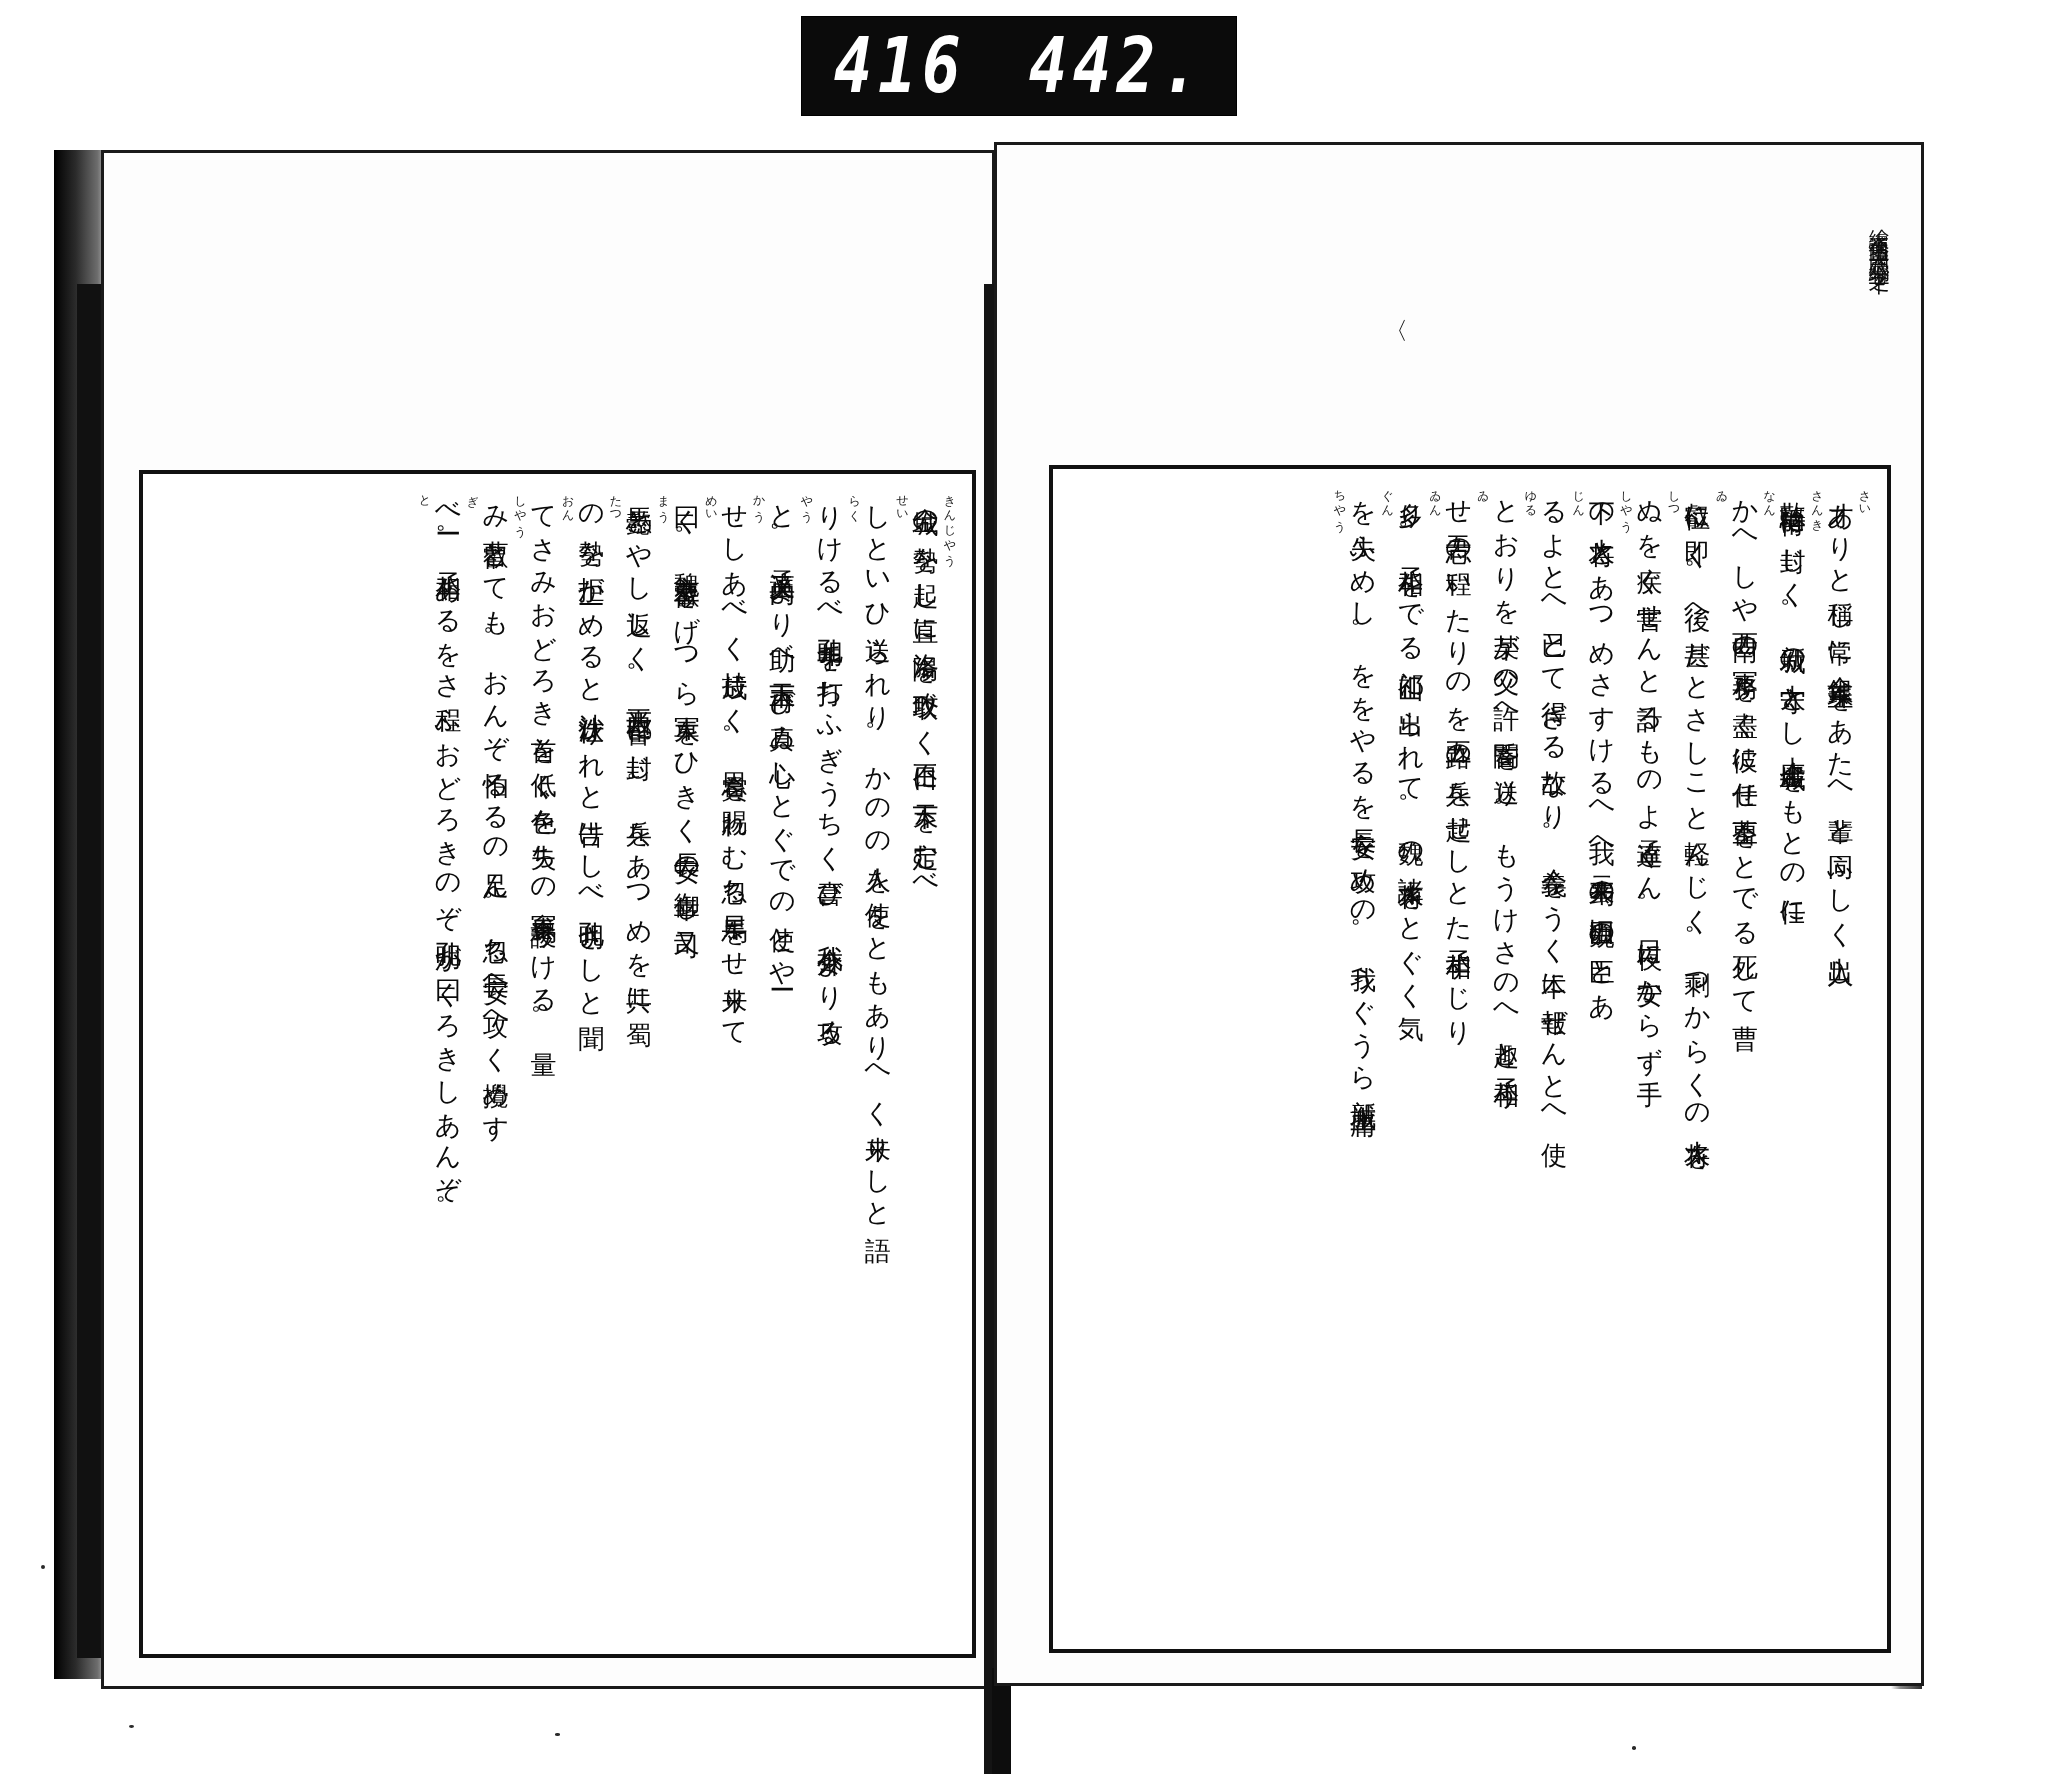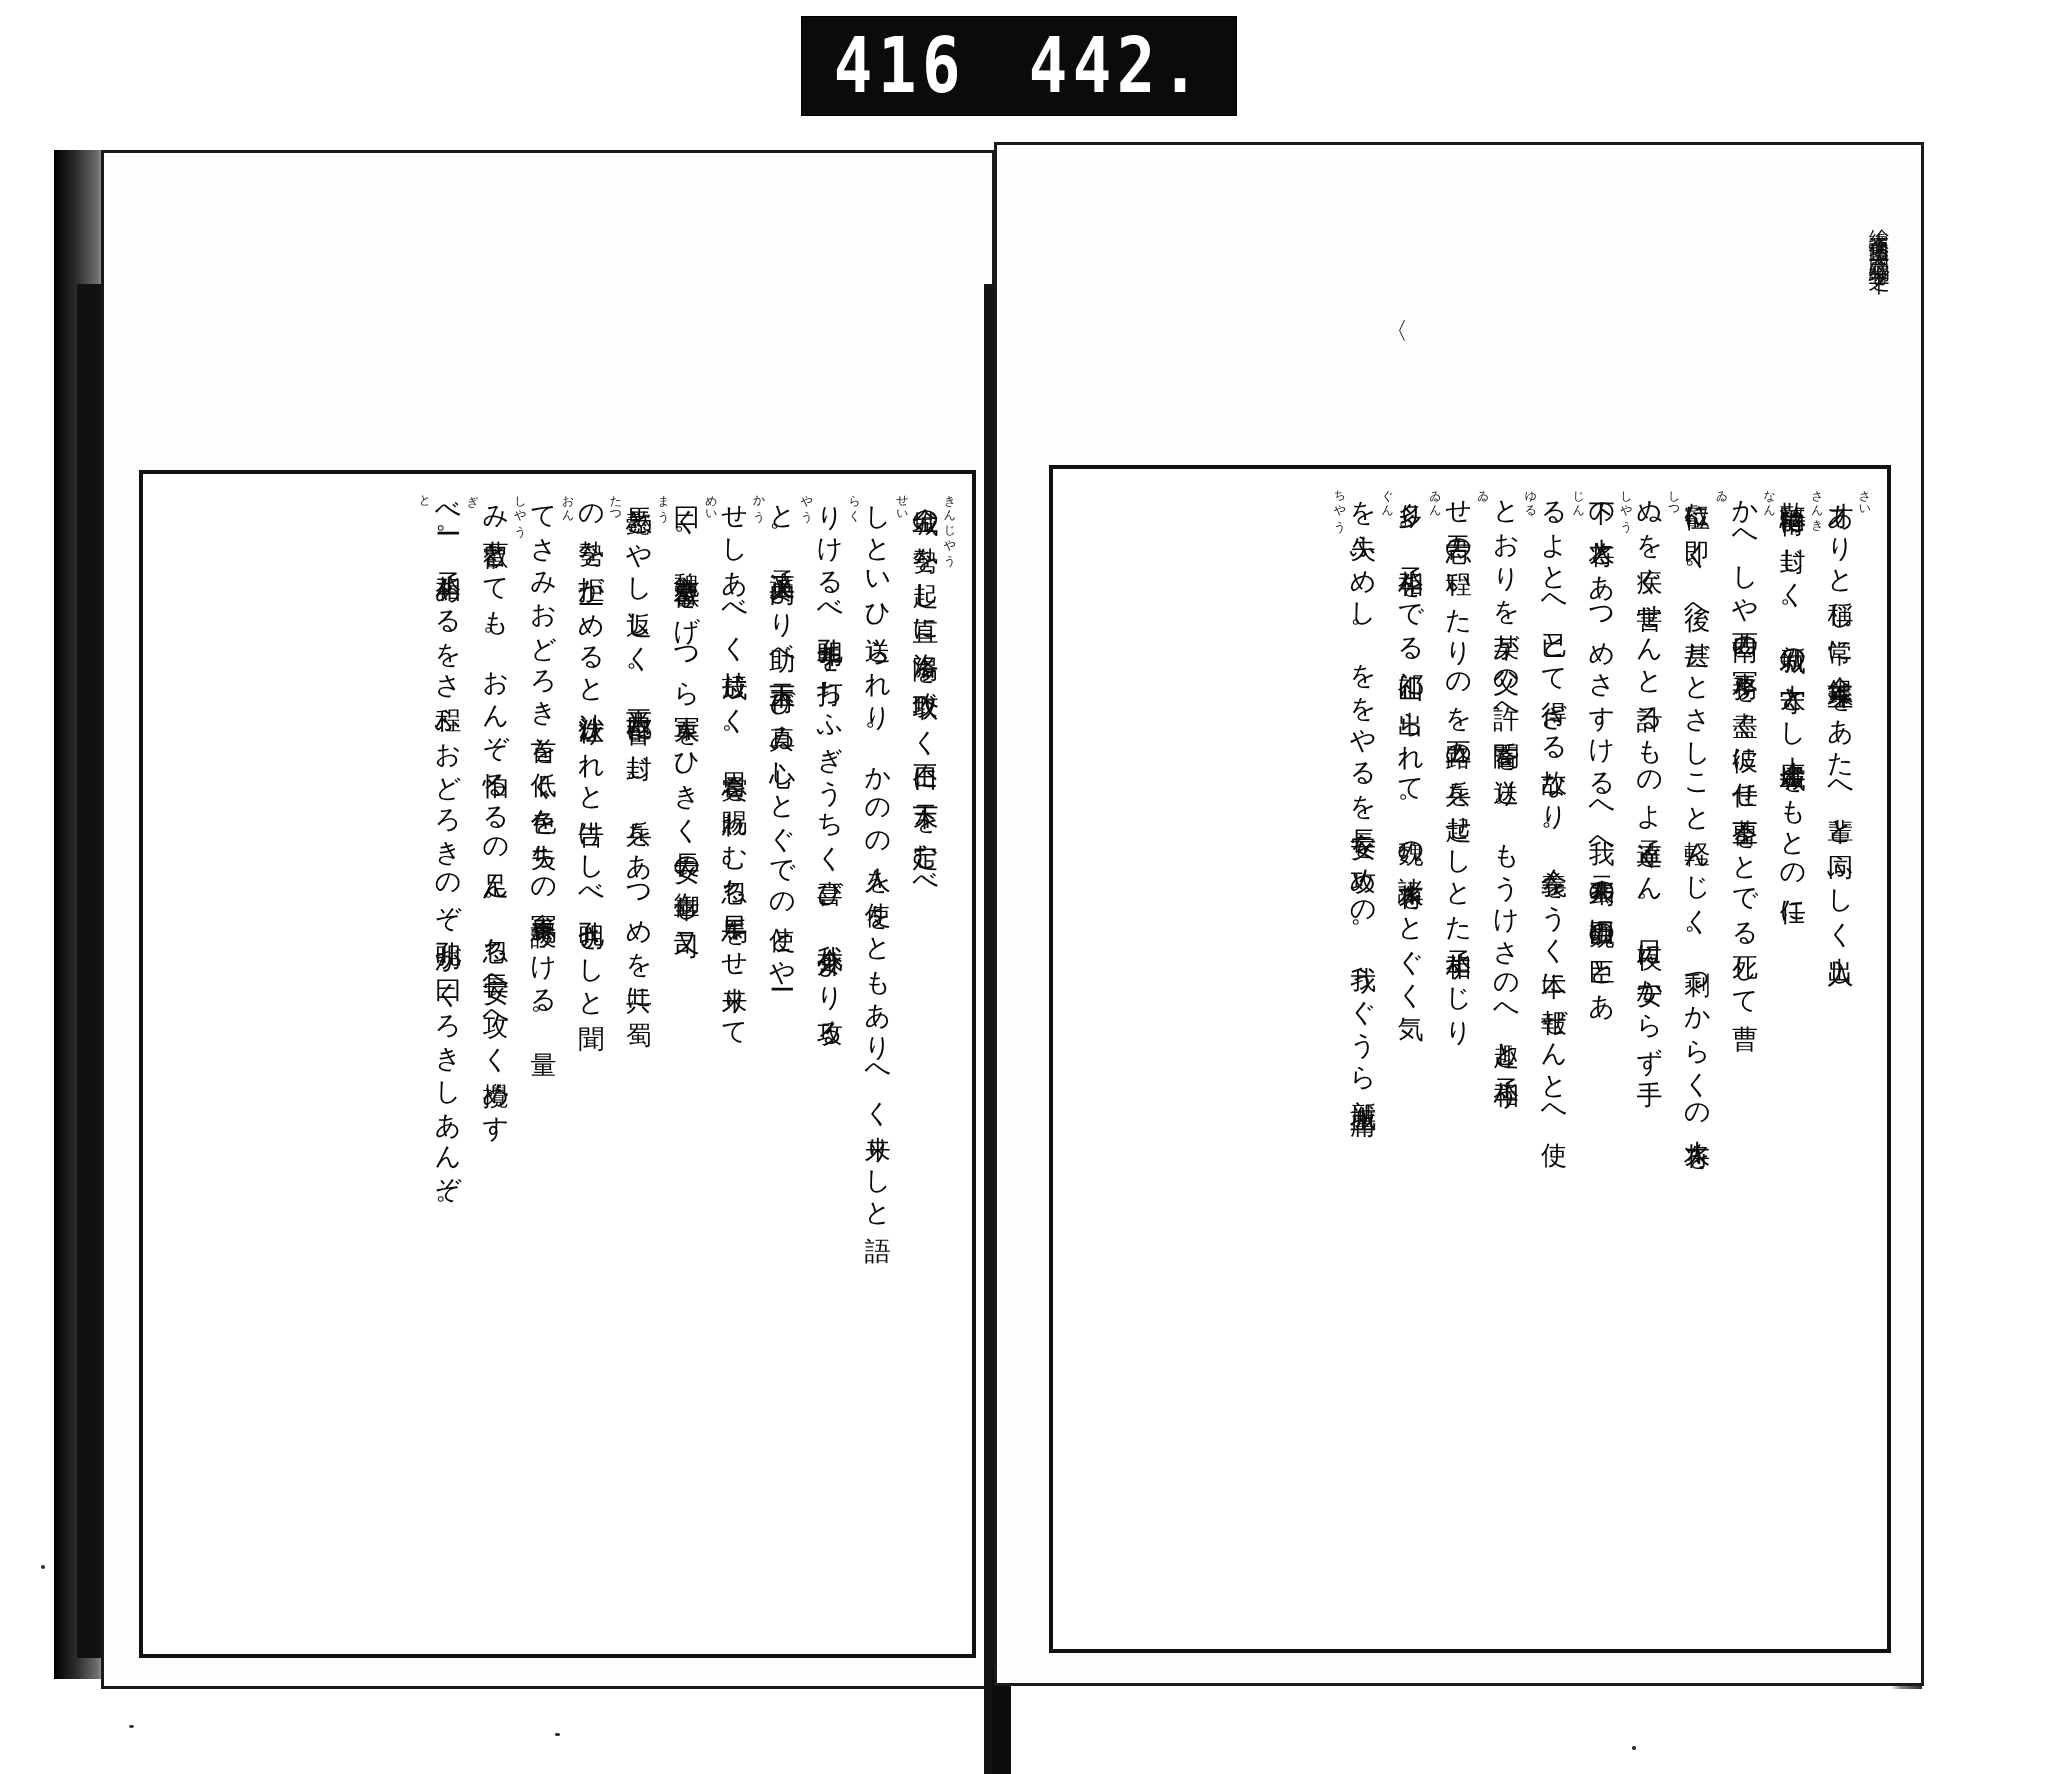--- a/index.html
+++ b/index.html
@@ -21,20 +21,21 @@
     left: 801px;
     top: 15.5px;
     width: 434px;
     height: 98px;
     background: #0b0b0b;
     border: 1.5px solid #000;
     display: flex;
     align-items: center;
     justify-content: space-around;
     overflow: hidden;
+    font-style: italic;
   }
   .filmstrip .frameno {
     color: #ffffff;
     font-family: "DejaVu Sans Mono", monospace;
     font-size: 61px;
     letter-spacing: 5.2px;
     font-weight: 700;
     transform: scale(1.05, 1.25);
   }
 

